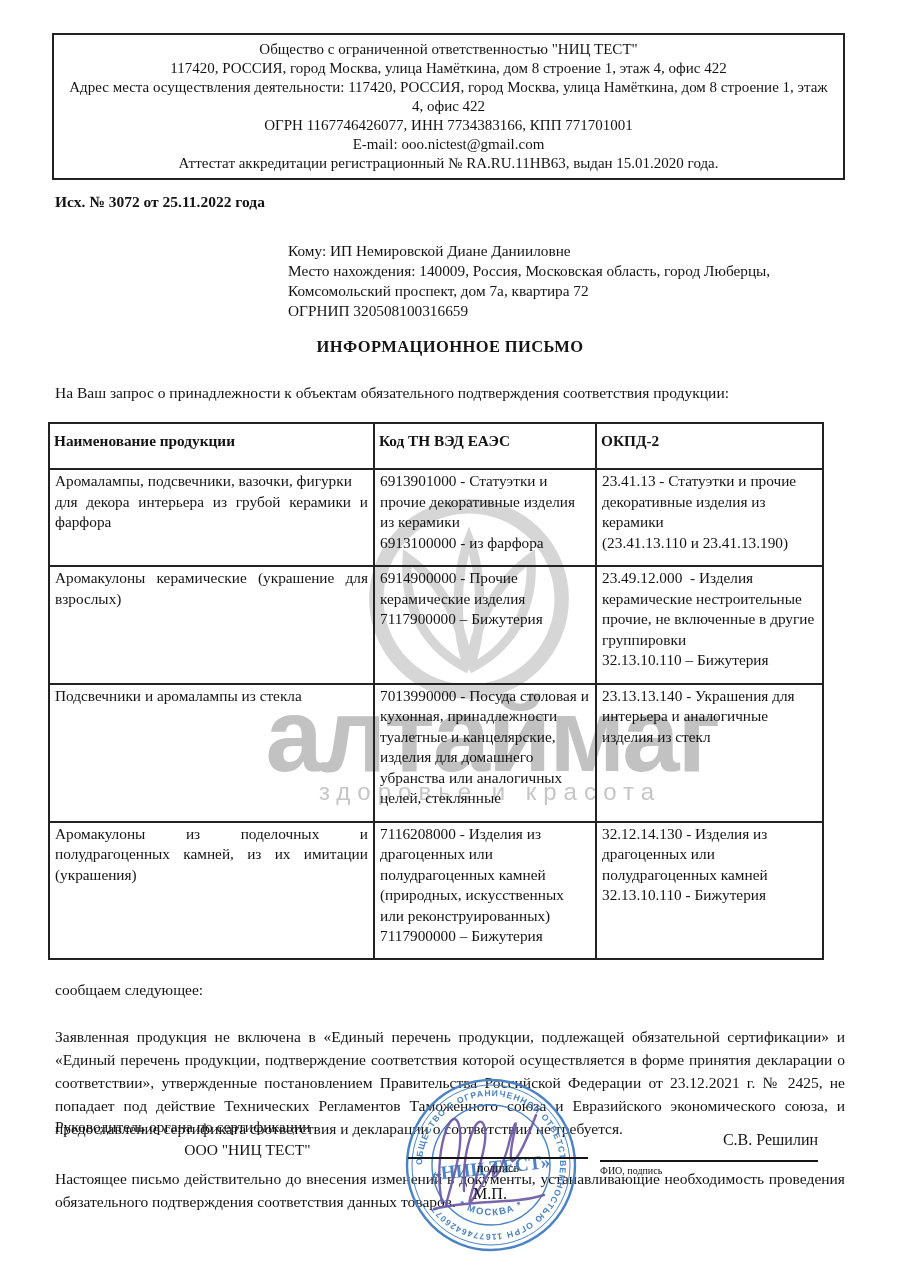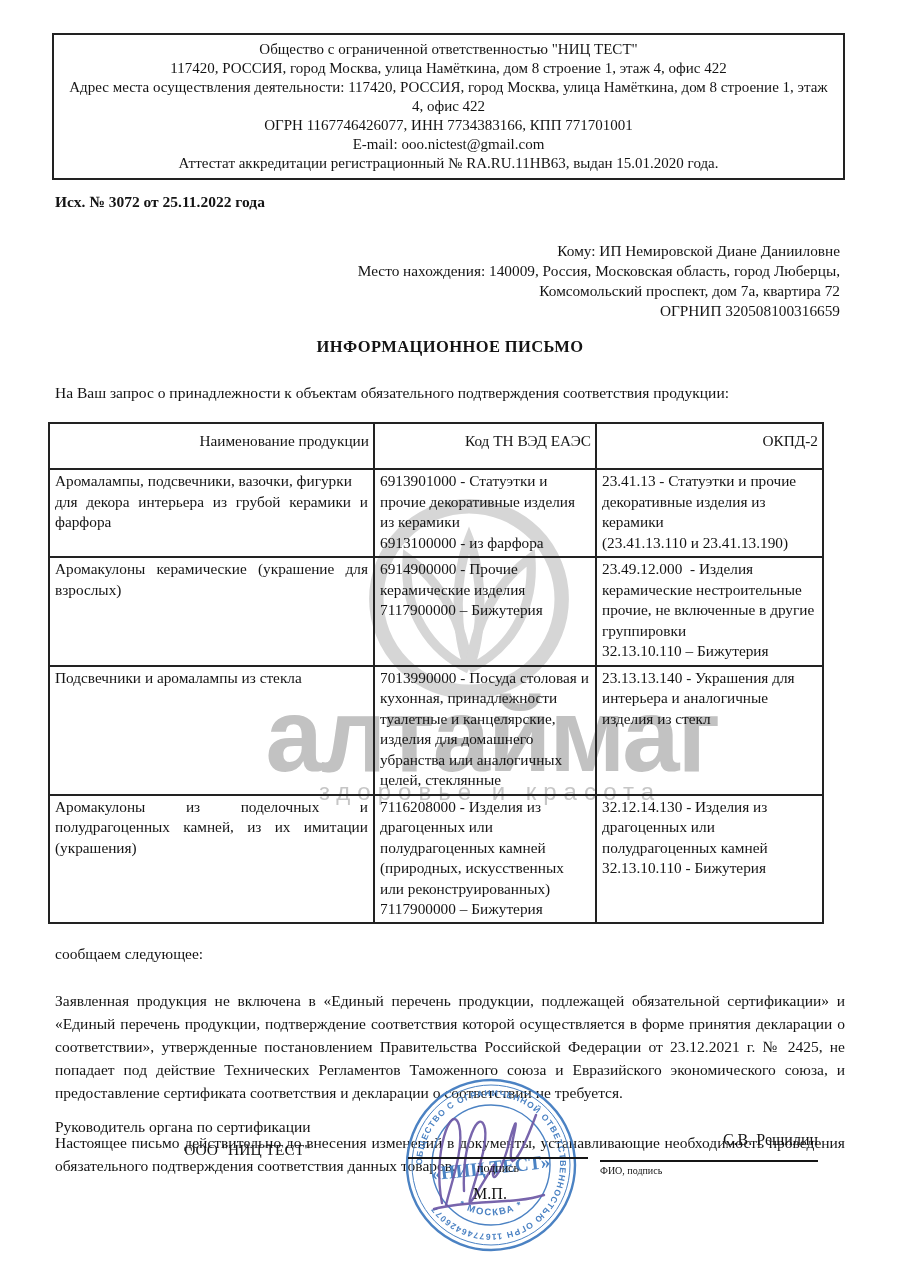--- a/index.html
+++ b/index.html
@@ -13,28 +13,28 @@
   .wm-brand{position:absolute;left:0;top:684px;width:900px;transform:translateX(42px);
             text-align:center;font-family:"Liberation Sans",sans-serif;font-weight:bold;
             font-size:103px;line-height:1;color:#c2c2c2;letter-spacing:-2px;}
   .wm-tagline{position:absolute;left:0;top:778px;width:900px;transform:translateX(40px);
             text-align:center;font-family:"Liberation Sans",sans-serif;
             font-size:24px;letter-spacing:7px;color:#c6c6c6;}
 
   .letterhead{margin:33px 55px 0 52px;border:2px solid #222;text-align:center;
               font-size:15px;line-height:1.27;padding:5px 10px;}
   .ref{margin:13px 0 0 55px;font-weight:bold;font-size:15.5px;}
-  .recipient{margin:30px 60px 0 auto;width:588px;text-align:right;font-size:15.3px;line-height:1.3;}
+  .recipient{margin:30px 24px 0 auto;width:588px;font-size:15.3px;line-height:1.3;}
   .title{margin-top:16px;text-align:center;font-weight:bold;font-size:16.5px;letter-spacing:.4px;}
   .intro{margin:27px 55px 0;font-size:15.5px;}
 
   table.products{border-collapse:collapse;margin:20px 0 0 48px;width:774px;
                  font-size:15.3px;line-height:1.34;table-layout:fixed;}
-  table.products th,table.products td{border:2px solid #222;vertical-align:top;padding:1px 5px 3px;}
-  table.products th{font-weight:normal;text-align:right;padding:7px 4px 17px;}
+  table.products th,table.products td{border:2px solid #222;vertical-align:top;padding:1px 5px 12px;}
+  table.products th{font-weight:bold;text-align:left;padding:7px 4px 17px;}
   td.cell-pre{white-space:pre-wrap;}
   td.cell-name{text-align:justify;}
 
   .lead{margin:21px 55px 0;font-size:15.5px;}
   .para{margin:27px 55px 0;font-size:15.5px;text-align:justify;line-height:1.48;}
 
   .sig-area{position:absolute;left:0;top:1075px;width:900px;height:198px;z-index:2;}
   .role{position:absolute;left:55px;top:40px;font-size:15.5px;line-height:1.5;text-align:right;}
   .stamp-svg{position:absolute;left:404px;top:3px;width:174px;height:174px;z-index:2;}
   .sign-svg{position:absolute;left:412px;top:6px;width:140px;height:150px;z-index:3;}

